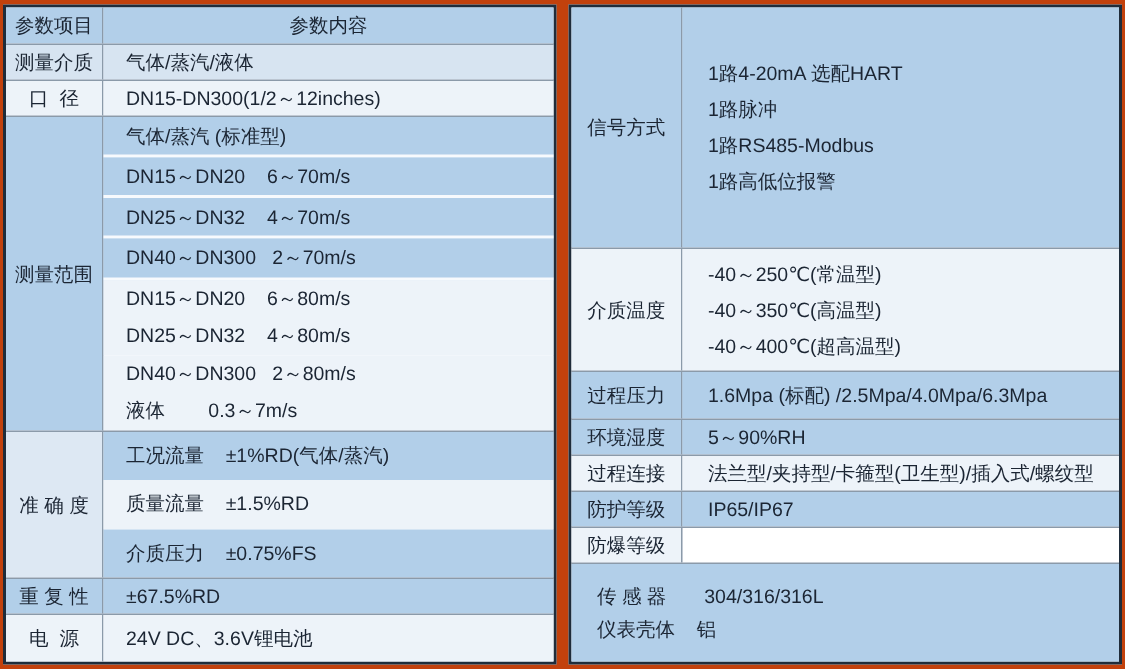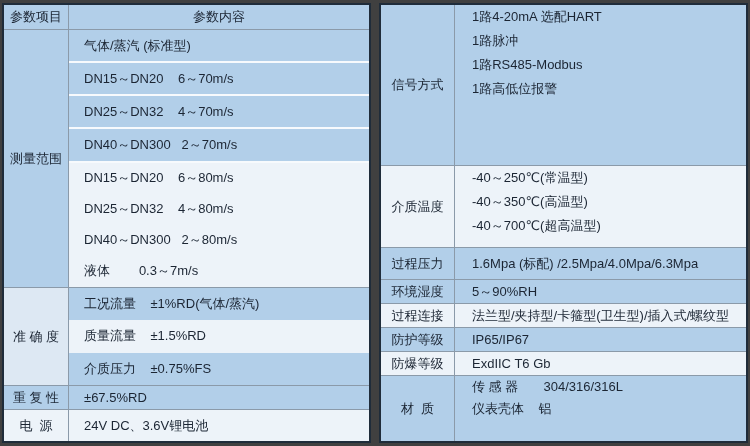--- a/index.html
+++ b/index.html
@@ -2,33 +2,33 @@
 <html style="--blue: #b2cfe9; --med: #d7e4f1; --pale: #edf3f9; --plabel: #dde8f3; --line: #8b9aa9; --border: #1f2c3a; --text: #1b2533; --wsep: #f7fafd;"><head>
 <meta charset="utf-8">
 <style>
   :root{
     --blue:#b2cfe9; --med:#d7e4f1; --pale:#edf3f9; --plabel:#dde8f3;
     --line:#8b9aa9; --border:#1f2c3a; --text:#1b2533; --wsep:#f7fafd;
   }
   *{margin:0;padding:0;box-sizing:border-box}
   html,body{width:750px;height:446px;background:#ffffff;overflow:hidden;
     font-family:"Liberation Sans","DejaVu Sans",sans-serif;}
-  .page{position:relative;width:750px;height:446px;background:#404040;}
+  .page{position:relative;width:750px;height:446px;background:#c2410c;}
   .tbl{position:absolute;top:3px;height:440px;width:369px;
     border:2px solid var(--border);background:#fff;display:flex;flex-direction:column;
     font-size:13px;font-weight:500;color:var(--text);}
   .tbl-left{left:2px}
   .tbl-right{left:379px}
   .sec{display:flex;border-top:1px solid var(--line);flex:0 0 auto;min-height:0}
   .sec:first-child{border-top:none}
   .grow{flex:1 1 auto}
   .lbl{flex:0 0 65px;display:flex;align-items:center;justify-content:center;
     border-right:1px solid var(--line);white-space:pre;text-align:center}
   .tbl-right .lbl{flex:0 0 74px}
-  .content{flex:1 1 auto;display:flex;flex-direction:column;min-width:0}
+  .content{flex:1 1 auto;display:flex;flex-direction:column;justify-content:center;min-width:0}
   .row{flex:1 1 auto;display:flex;align-items:center;padding-left:15px;white-space:pre;min-height:0}
   .tbl-right .row{padding-left:17px}
   .line{line-height:24px;padding-left:17px;white-space:pre}
   .line-sm{line-height:22px}
   .h24{height:24px}.h25{height:32px}.h82{height:82px}.h98{height:98px}.h66{height:66px}
   .s-blue{background:var(--blue)}
   .s-med{background:var(--med)}
   .s-pale{background:var(--pale)}
   .s-plabel{background:var(--plabel)}
   .wsep{border-bottom:2px solid var(--wsep)}
@@ -40,21 +40,33 @@
 <div class="page">
 
   <div class="tbl tbl-left">
     <div class="sec h24">
       <div class="lbl s-blue">参数项目</div>
       <div class="content s-blue">
         <div class="row center">参数内容</div>
       </div>
     </div>
 
+    <div class="sec h24">
+      <div class="lbl s-med">测量介质</div>
+      <div class="content s-med">
+        <div class="row">气体/蒸汽/液体</div>
+      </div>
+    </div>
 
+    <div class="sec h24">
+      <div class="lbl s-pale">口  径</div>
+      <div class="content s-pale">
+        <div class="row">DN15-DN300(1/2～12inches)</div>
+      </div>
+    </div>
 
     <div class="sec grow">
       <div class="lbl s-blue">测量范围</div>
       <div class="content">
         <div class="row s-blue wsep">气体/蒸汽 (标准型)</div>
         <div class="row s-blue wsep">DN15～DN20    6～70m/s</div>
         <div class="row s-blue wsep">DN25～DN32    4～70m/s</div>
         <div class="row s-blue wsep">DN40～DN300   2～70m/s</div>
         <div class="row s-pale">DN15～DN20    6～80m/s</div>
         <div class="row s-pale">DN25～DN32    4～80m/s</div>
@@ -96,21 +108,21 @@
         <div class="line">1路RS485-Modbus</div>
         <div class="line">1路高低位报警</div>
       </div>
     </div>
 
     <div class="sec h82">
       <div class="lbl s-pale">介质温度</div>
       <div class="content s-pale">
         <div class="line">-40～250℃(常温型)</div>
         <div class="line">-40～350℃(高温型)</div>
-        <div class="line">-40～700℃(超高温型)</div>
+        <div class="line">-40～400℃(超高温型)</div>
       </div>
     </div>
 
     <div class="sec h25">
       <div class="lbl s-blue">过程压力</div>
       <div class="content s-blue">
         <div class="row">1.6Mpa (标配) /2.5Mpa/4.0Mpa/6.3Mpa</div>
       </div>
     </div>
 
@@ -131,27 +143,23 @@
 
     <div class="sec h24">
       <div class="lbl s-blue">防护等级</div>
       <div class="content s-blue">
         <div class="row">IP65/IP67</div>
       </div>
     </div>
 
     <div class="sec h24">
       <div class="lbl s-pale">防爆等级</div>
-      <div class="content s-pale">
-        <div class="row">ExdIIC T6 Gb</div>
-      </div>
     </div>
 
     <div class="sec h66">
-      <div class="lbl s-blue">材  质</div>
       <div class="content s-blue">
         <div class="line line-sm">传 感 器       304/316/316L</div>
         <div class="line line-sm">仪表壳体    铝</div>
       </div>
     </div>
   </div>
 
 </div>
 
 </body></html>

